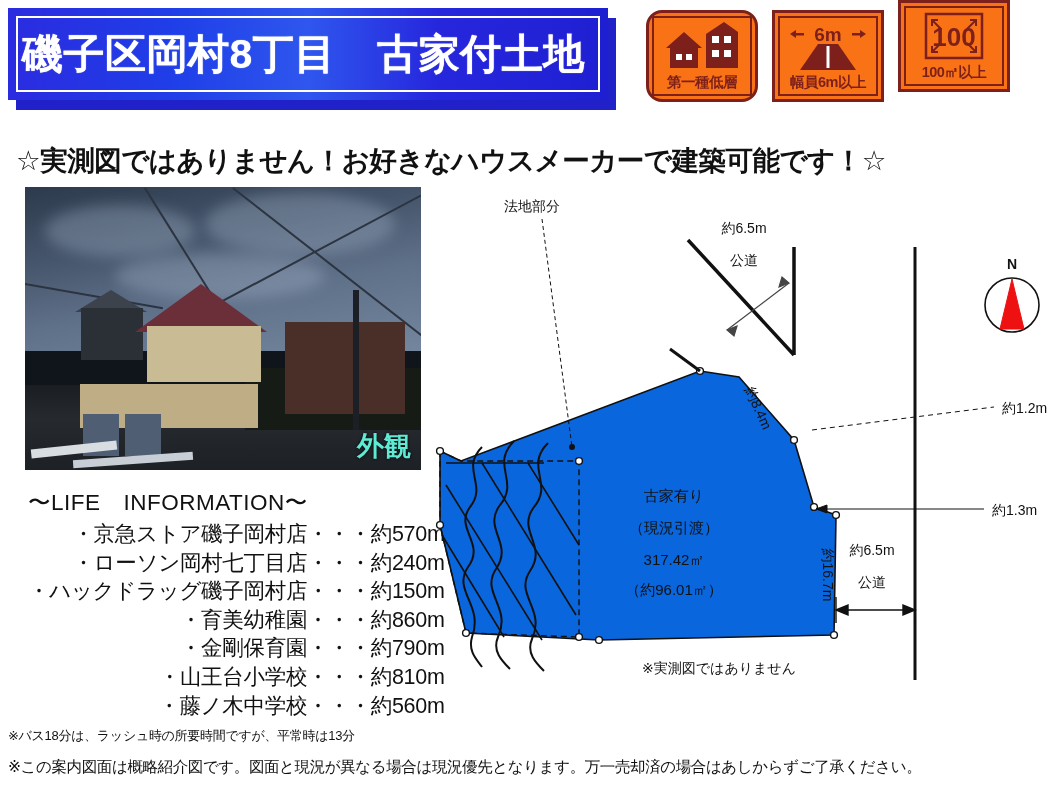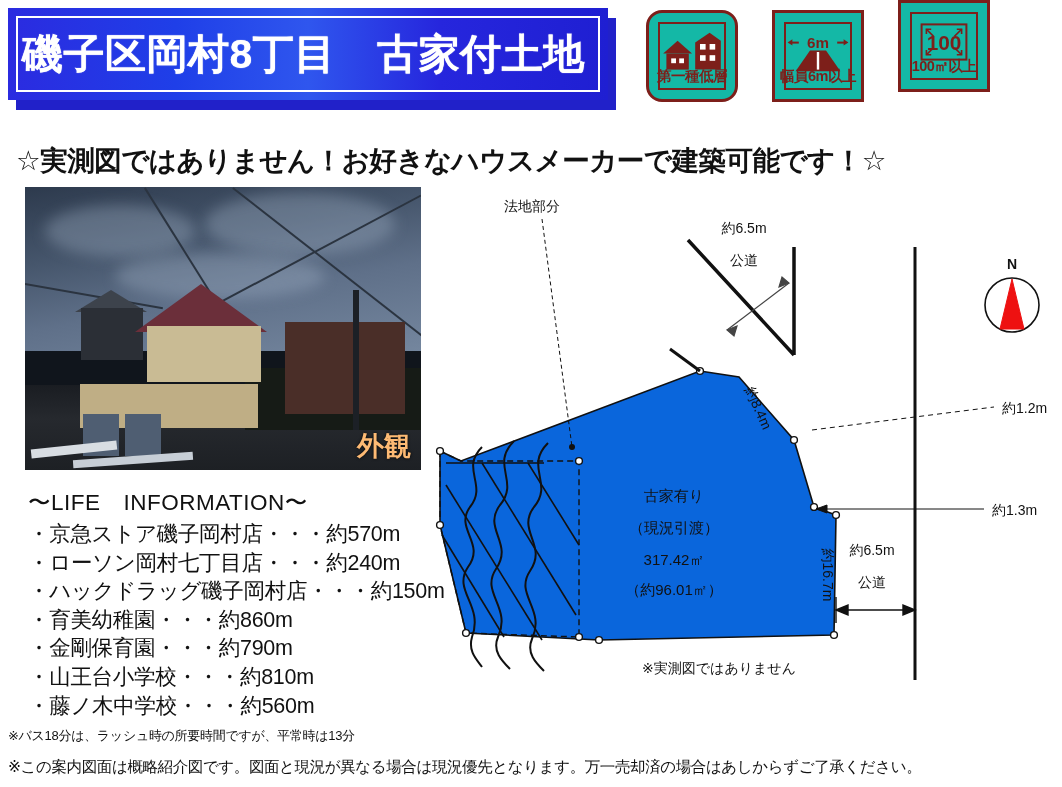--- a/index.html
+++ b/index.html
@@ -31,25 +31,25 @@
     color: #ffffff;
     font-size: 41px;
     font-weight: bold;
     letter-spacing: 0.5px;
     white-space: nowrap;
     text-shadow: 0 0 1px #fff;
   }
 
   
   .badge {
-    width: 92px; height: 92px;
+    width: 112px; height: 92px;
     border: 3px solid #7d1f1a;
     box-sizing: border-box;
-    background: #14b8a6;
-    padding: 9px;
+    background: #f97316;
+    padding: 3px;
   }
   .badge-inner {
     position: relative;
     width: 100%; height: 100%;
     border: 2px solid #7d1f1a;
     box-sizing: border-box;
     display: flex; flex-direction: column;
     align-items: center; justify-content: flex-end;
   }
   .badge-art {
@@ -144,33 +144,34 @@
   #hedge {
     position: absolute; left: 220px; bottom: 40px; width: 176px; height: 62px;
     background: #161b16;
   }
   #pole {
     position: absolute; right: 62px; bottom: 40px; width: 6px; height: 140px;
     background: #1c2026;
   }
   #photo-caption {
     position: absolute; right: 10px; bottom: 6px;
-    color: #fdba74; font-size: 27px; font-weight: bold;
+    color: #5eead4; font-size: 27px; font-weight: bold;
     text-shadow: 0 0 3px rgba(0,0,0,0.9);
   }
 
   
   #life-info { left: 28px; top: 487px; }
   #life-info-title {
     font-size: 22.5px; letter-spacing: 0.5px; margin-bottom: 2px;
     white-space: nowrap;
   }
   .life-item {
     font-size: 21.5px; line-height: 1.33; white-space: nowrap;
     letter-spacing: -0.3px;
+    text-align: right;
   }
 
   
   #footnote-1 {
     left: 8px; top: 727px; font-size: 13px; white-space: nowrap;
     letter-spacing: -0.3px;
   }
   #footnote-2 {
     left: 8px; top: 757px; font-size: 15.5px; white-space: nowrap;
     letter-spacing: -0.4px;

